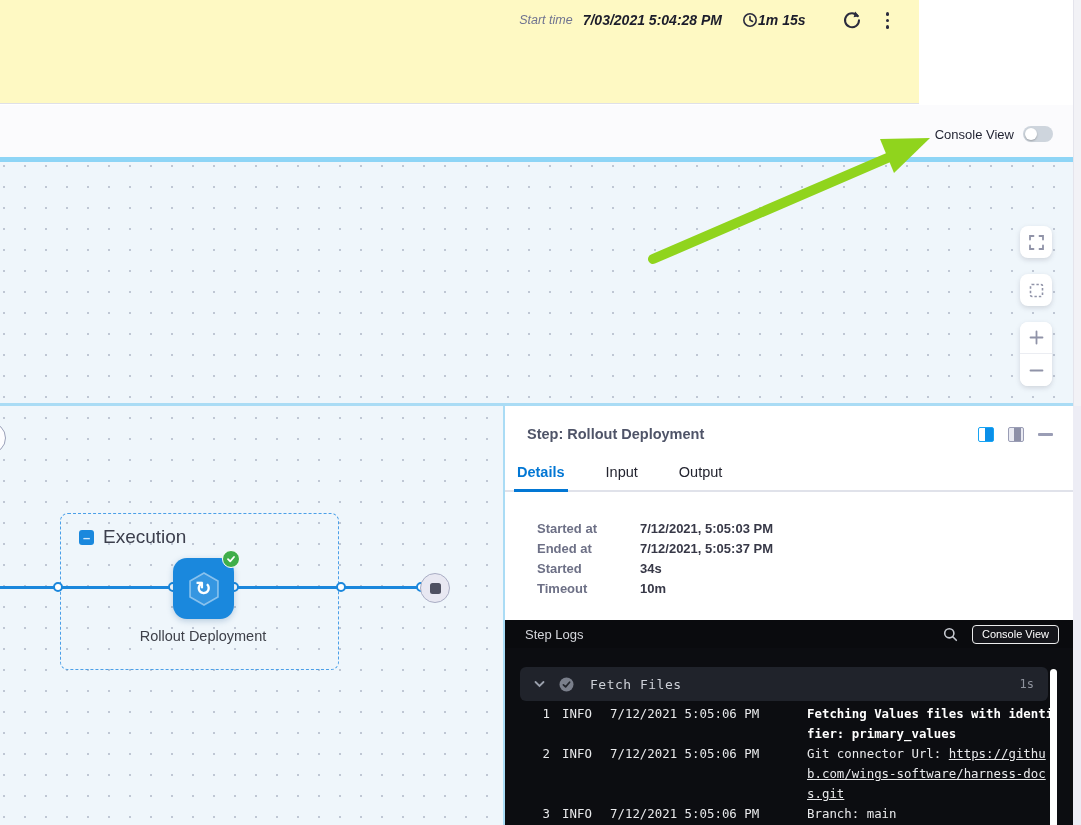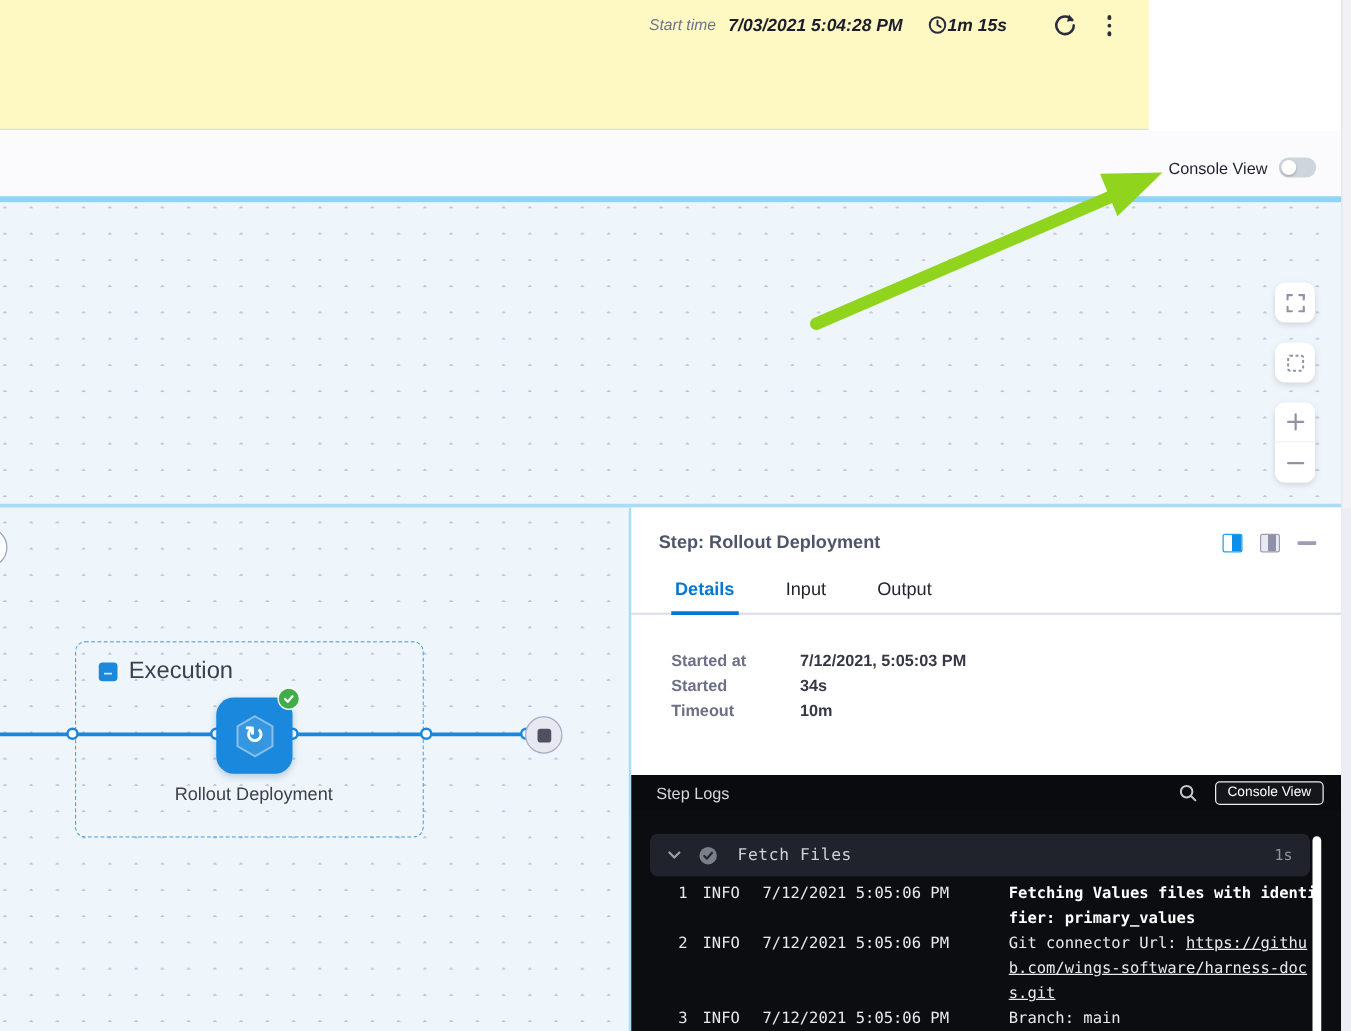--- a/index.html
+++ b/index.html
@@ -74,21 +74,21 @@
 
   
   .panel { position:absolute; left:503px; top:406px; width:570px; height:419px; background:#fff;
     border-left:2px solid #aadcf5; z-index:5; }
   .panel-header { position:absolute; left:22px; top:20px; right:20px; display:flex; align-items:center; }
   .panel-title { font-size:14.5px; font-weight:700; color:#4f5468; }
   .panel-header-icons { margin-left:auto; display:flex; align-items:center; gap:14px; }
   .layout-icon-1 { width:16px; height:15px; border:1.5px solid #18a4f4; border-radius:2px; background:linear-gradient(to right,#fff 0 46%, #0b8fe8 46%); cursor:pointer; }
   .layout-icon-2 { width:16px; height:15px; border:1.5px solid #9a9db5; border-radius:2px; background:linear-gradient(to right,#e9eaf2 0 38%, #8d90a8 38% 86%, #e9eaf2 86%); cursor:pointer; }
   .minimize-dash { width:15px; height:3px; background:#9a9db5; border-radius:1px; cursor:pointer; }
-  .tabs-row { position:absolute; left:0; top:56px; width:100%; height:30px; border-bottom:2px solid #e0e2ea; display:flex; padding-left:32px; gap:35px; }
+  .tabs-row { position:absolute; left:0; top:56px; width:100%; height:30px; border-bottom:2px solid #e0e2ea; display:flex; padding-left:9px; gap:35px; }
   .tab { font-size:14.5px; color:#23242f; font-weight:500; padding:2px 3px 10px; cursor:pointer; }
   .tab.active { color:#0277d4; font-weight:700; border-bottom:3px solid #0277d4; margin-bottom:-2px; }
   .details-list { position:absolute; left:32px; top:113px; }
   .detail-row { display:flex; line-height:20px; }
   .detail-label { width:103px; font-size:13px; font-weight:700; color:#6d7086; }
   .detail-value { font-size:13px; font-weight:700; color:#373847; }
 
   
   .steplogs-bar { position:absolute; left:0; top:214px; width:100%; height:28px; background:#0a0b0e;
     display:flex; align-items:center; padding:0 14px 0 20px; }
@@ -239,20 +239,24 @@
     <span class="tab">Input</span>
     <span class="tab">Output</span>
   </div>
 
   <div class="details-list">
     <div class="detail-row">
       <span class="detail-label">Started at</span>
       <span class="detail-value">7/12/2021, 5:05:03 PM</span>
     </div>
     <div class="detail-row">
+      <span class="detail-label">Ended at</span>
+      <span class="detail-value">7/12/2021, 5:05:37 PM</span>
+    </div>
+    <div class="detail-row">
       <span class="detail-label">Started</span>
       <span class="detail-value">34s</span>
     </div>
     <div class="detail-row">
       <span class="detail-label">Timeout</span>
       <span class="detail-value">10m</span>
     </div>
   </div>
 
   <div class="steplogs-bar">

